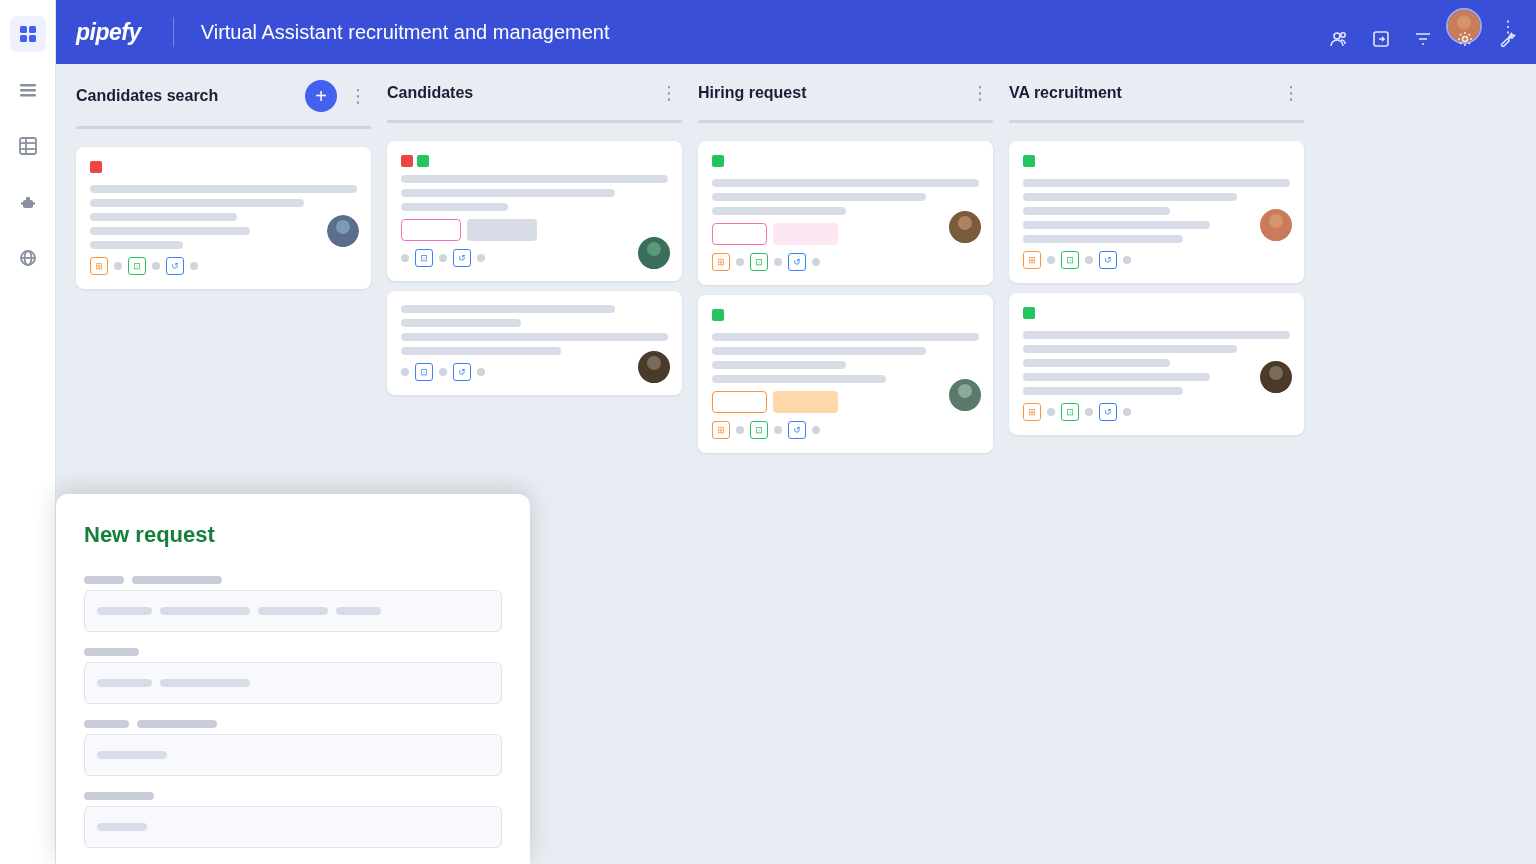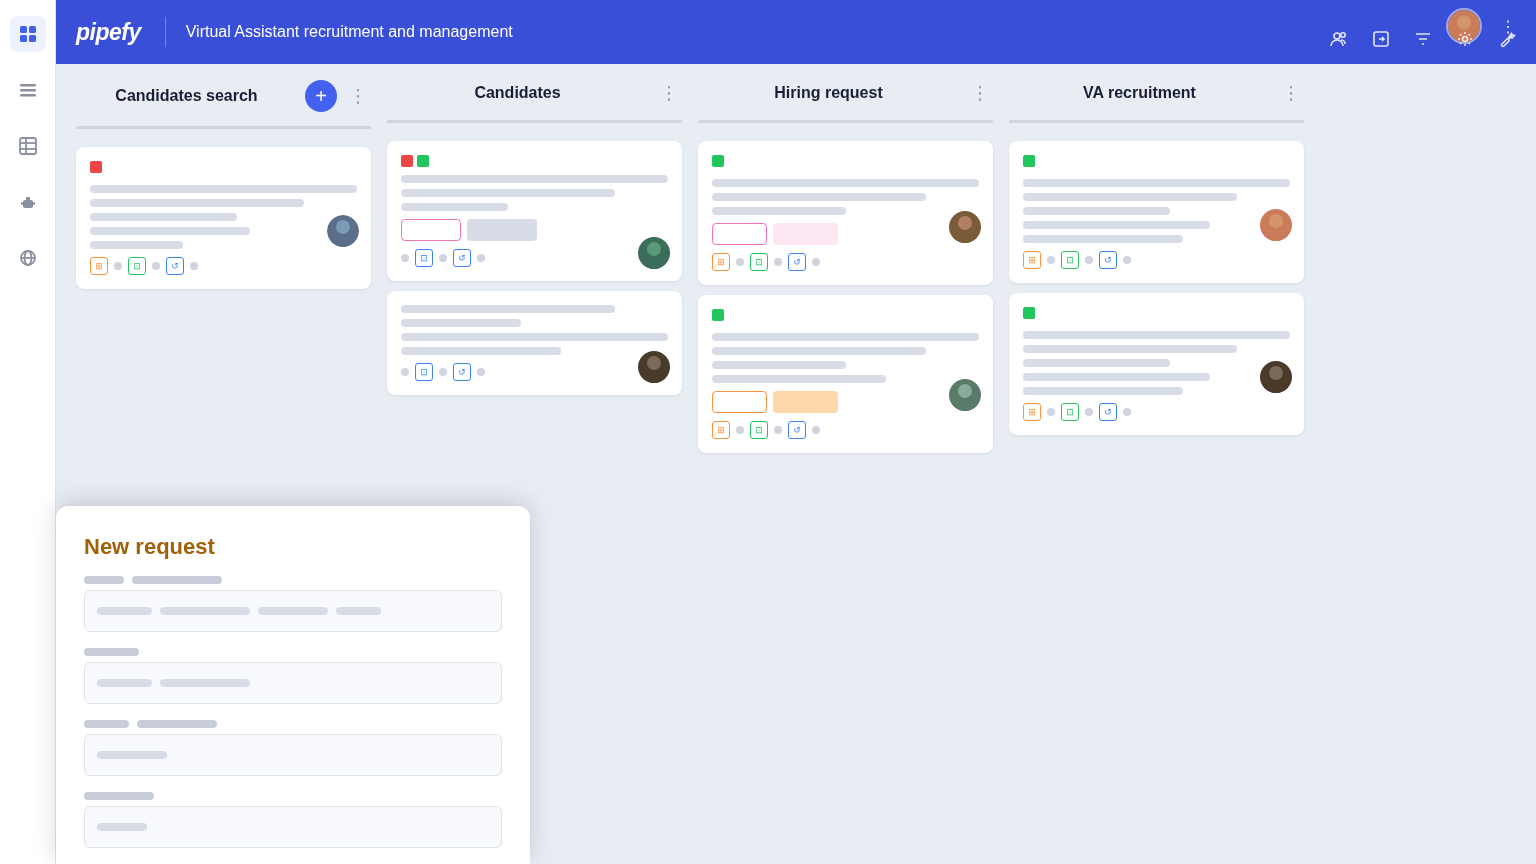--- a/index.html
+++ b/index.html
@@ -57,33 +57,34 @@
       position: relative;
     }
     .logo {
       display: flex;
       align-items: center;
       gap: 12px;
       color: #fff;
       font-size: 22px;
       font-weight: 700;
       letter-spacing: -0.5px;
-      margin-right: 24px;
+      margin-right: 32px;
     }
     .header-divider {
       width: 1px;
       height: 30px;
       background: rgba(255,255,255,0.3);
       margin-right: 20px;
     }
     .header-title {
       color: #fff;
-      font-size: 16px;
+      font-size: 20px;
       font-weight: 400;
       flex: 1;
+      margin-left: 7px;
     }
     .header-actions {
       display: flex;
       align-items: center;
       gap: 14px;
       position: absolute;
       right: 16px;
       top: 8px;
     }
     .header-avatar {
@@ -130,21 +131,20 @@
       display: flex;
       align-items: center;
       gap: 8px;
       margin-bottom: 4px;
     }
     .column-title {
       font-size: 16px;
       font-weight: 600;
       color: #1a1f36;
       flex: 1;
-      text-align: center;
     }
     .column-title-bar {
       height: 3px;
       border-radius: 2px;
       margin-bottom: 8px;
       background: #d0d4de;
     }
     .add-btn {
       width: 32px;
       height: 32px;
@@ -269,22 +269,22 @@
       box-shadow: 0 -4px 24px rgba(0,0,0,0.15);
       z-index: 200;
       overflow: hidden;
     }
     .panel-content {
       padding: 28px 28px 0 28px;
     }
     .panel-title {
       font-size: 22px;
       font-weight: 700;
-      color: #a16207;
-      margin-bottom: 16px;
+      color: #15803d;
+      margin-bottom: 28px;
     }
     .field-group {
       margin-bottom: 16px;
     }
     .field-label {
       display: flex;
       gap: 8px;
       margin-bottom: 6px;
     }
     .field-label-bar {

